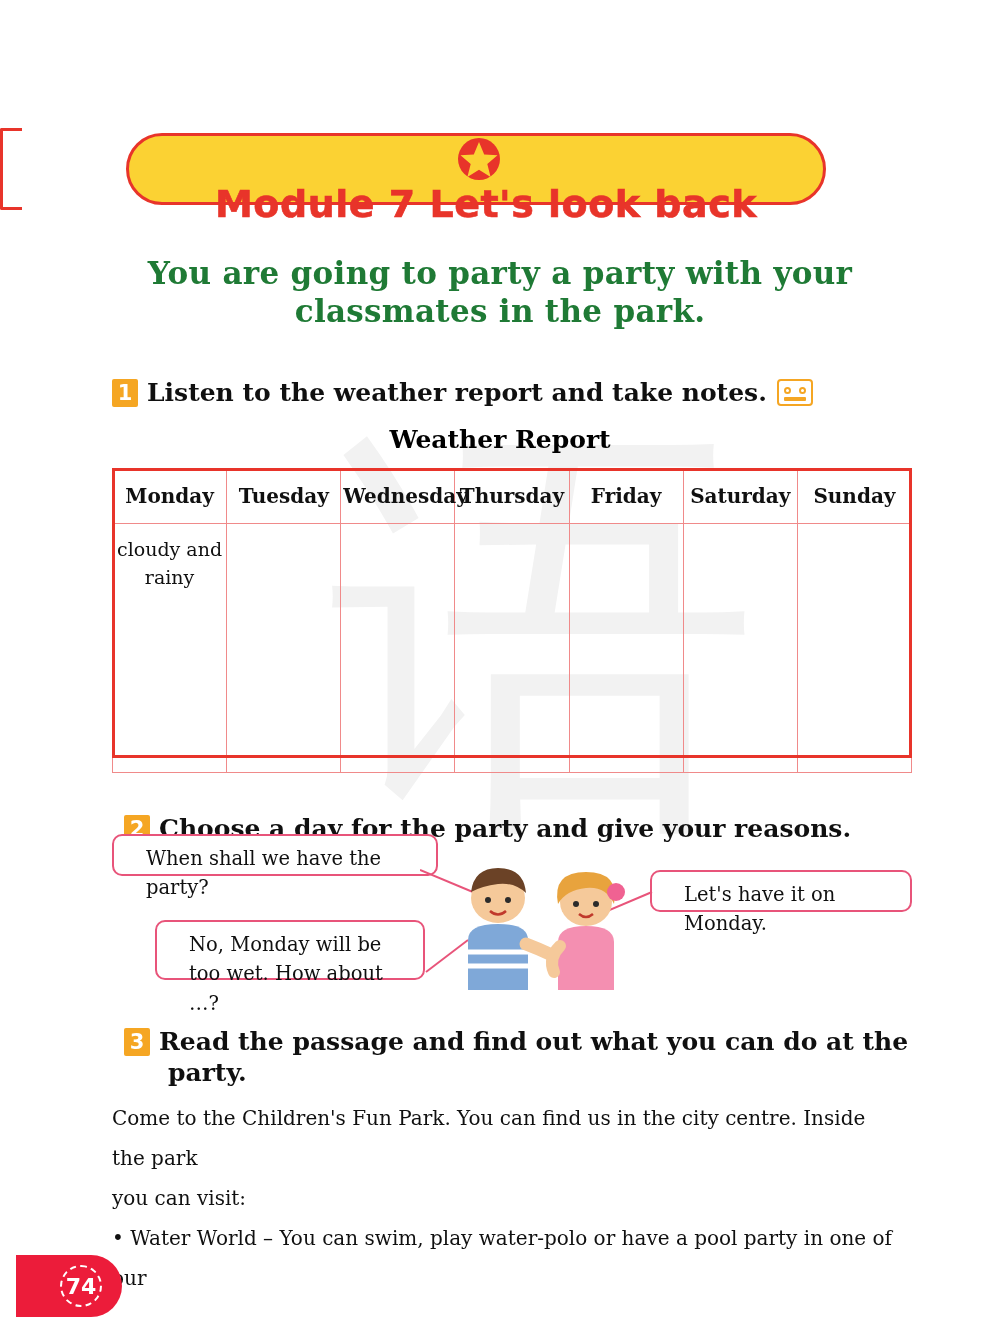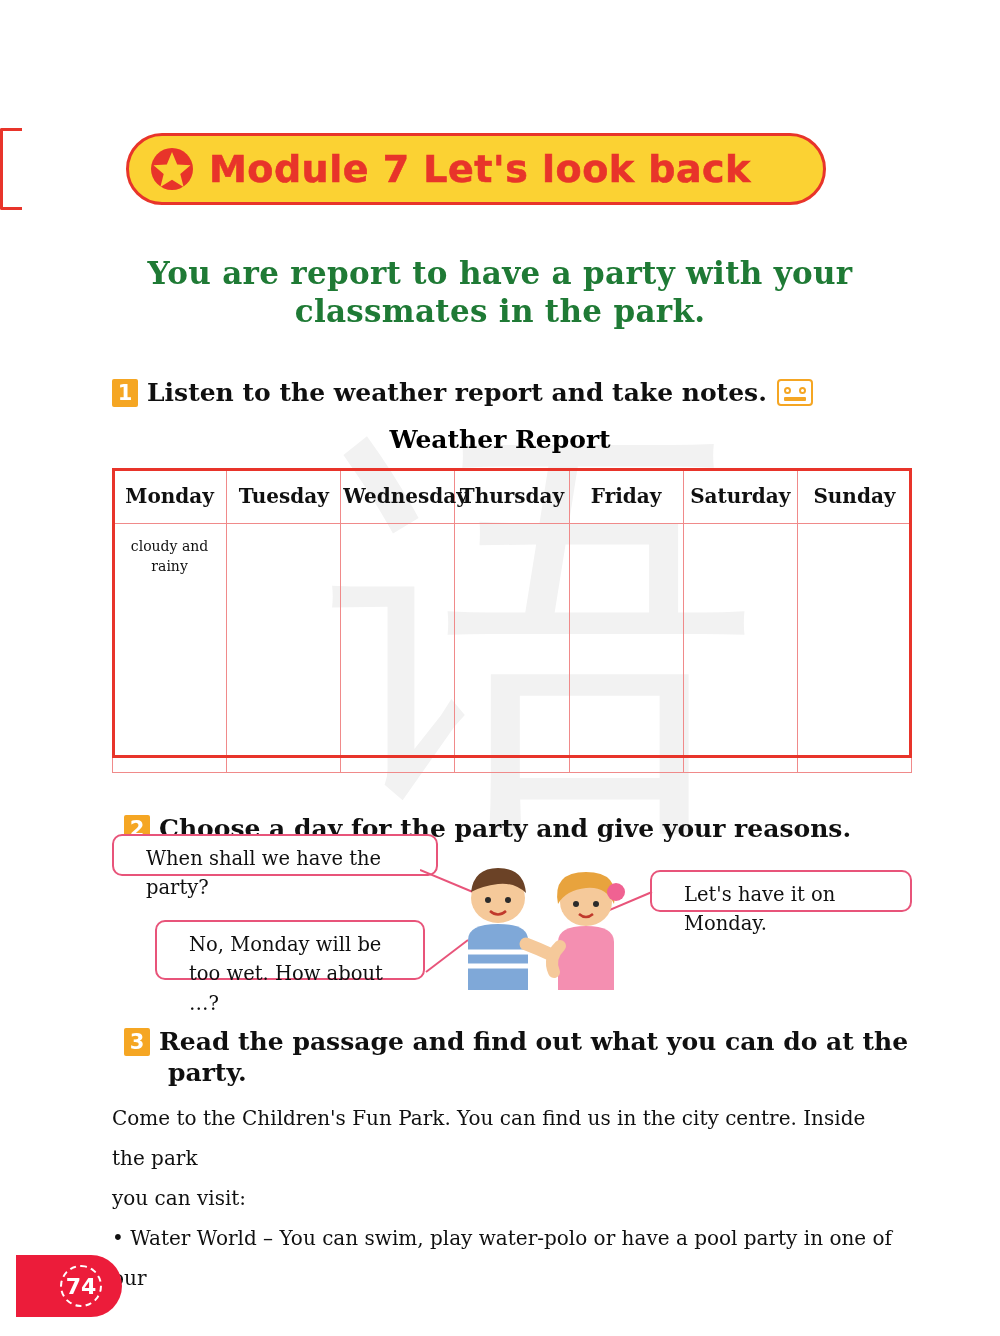--- a/index.html
+++ b/index.html
@@ -56,20 +56,21 @@
     top: 133px;
     width: 700px;
     height: 72px;
     background: #fbd233;
     border: 3px solid #e8342a;
     border-radius: 36px;
     box-sizing: border-box;
     display: flex;
     align-items: center;
     padding-left: 20px;
+    flex-direction: column;
   }
   .banner-star {
     width: 46px;
     height: 46px;
     position: relative;
     flex: 0 0 auto;
     margin-right: 14px;
   }
   .banner-title {
     color: #e8342a;
@@ -193,21 +194,21 @@
   }
   .weather-table th {
     font-weight: bold;
     font-size: 20px;
     height: 54px;
   }
   .weather-table .body-cell {
     height: 236px;
     vertical-align: top;
     padding-top: 12px;
-    font-size: 14px;
+    font-size: 19px;
     line-height: 1.45;
   }
   .table-outline {
     position: absolute;
     left: 112px;
     top: 468px;
     width: 800px;
     height: 290px;
     border: 3px solid #e8342a;
     box-sizing: border-box;
@@ -332,21 +333,21 @@
   <div class="banner">
     <div class="banner-star">
       <svg width="46" height="46" viewBox="0 0 46 46">
         <circle cx="23" cy="23" r="21" fill="#e8342a"></circle>
         <polygon points="23,6 28.2,18.5 41.5,19.3 31.3,28 34.6,41 23,33.8 11.4,41 14.7,28 4.5,19.3 17.8,18.5" fill="#fbd233"></polygon>
       </svg>
     </div>
     <div class="banner-title">Module 7  Let's look back</div>
   </div>
 
-  <div class="green-heading">You are report to have a party with your classmates in the park.</div>
+  <div class="green-heading">You are going to party a party with your classmates in the park.</div>
 
   <div class="task1">
     <span class="task-num">1</span><span class="task-text">Listen to the weather report and take notes.</span><span class="cassette"><span class="cassette-bar"></span></span>
   </div>
 
   <div class="report-title">Weather Report</div>
 
   <table class="weather-table">
     <tbody>
         <tr>

